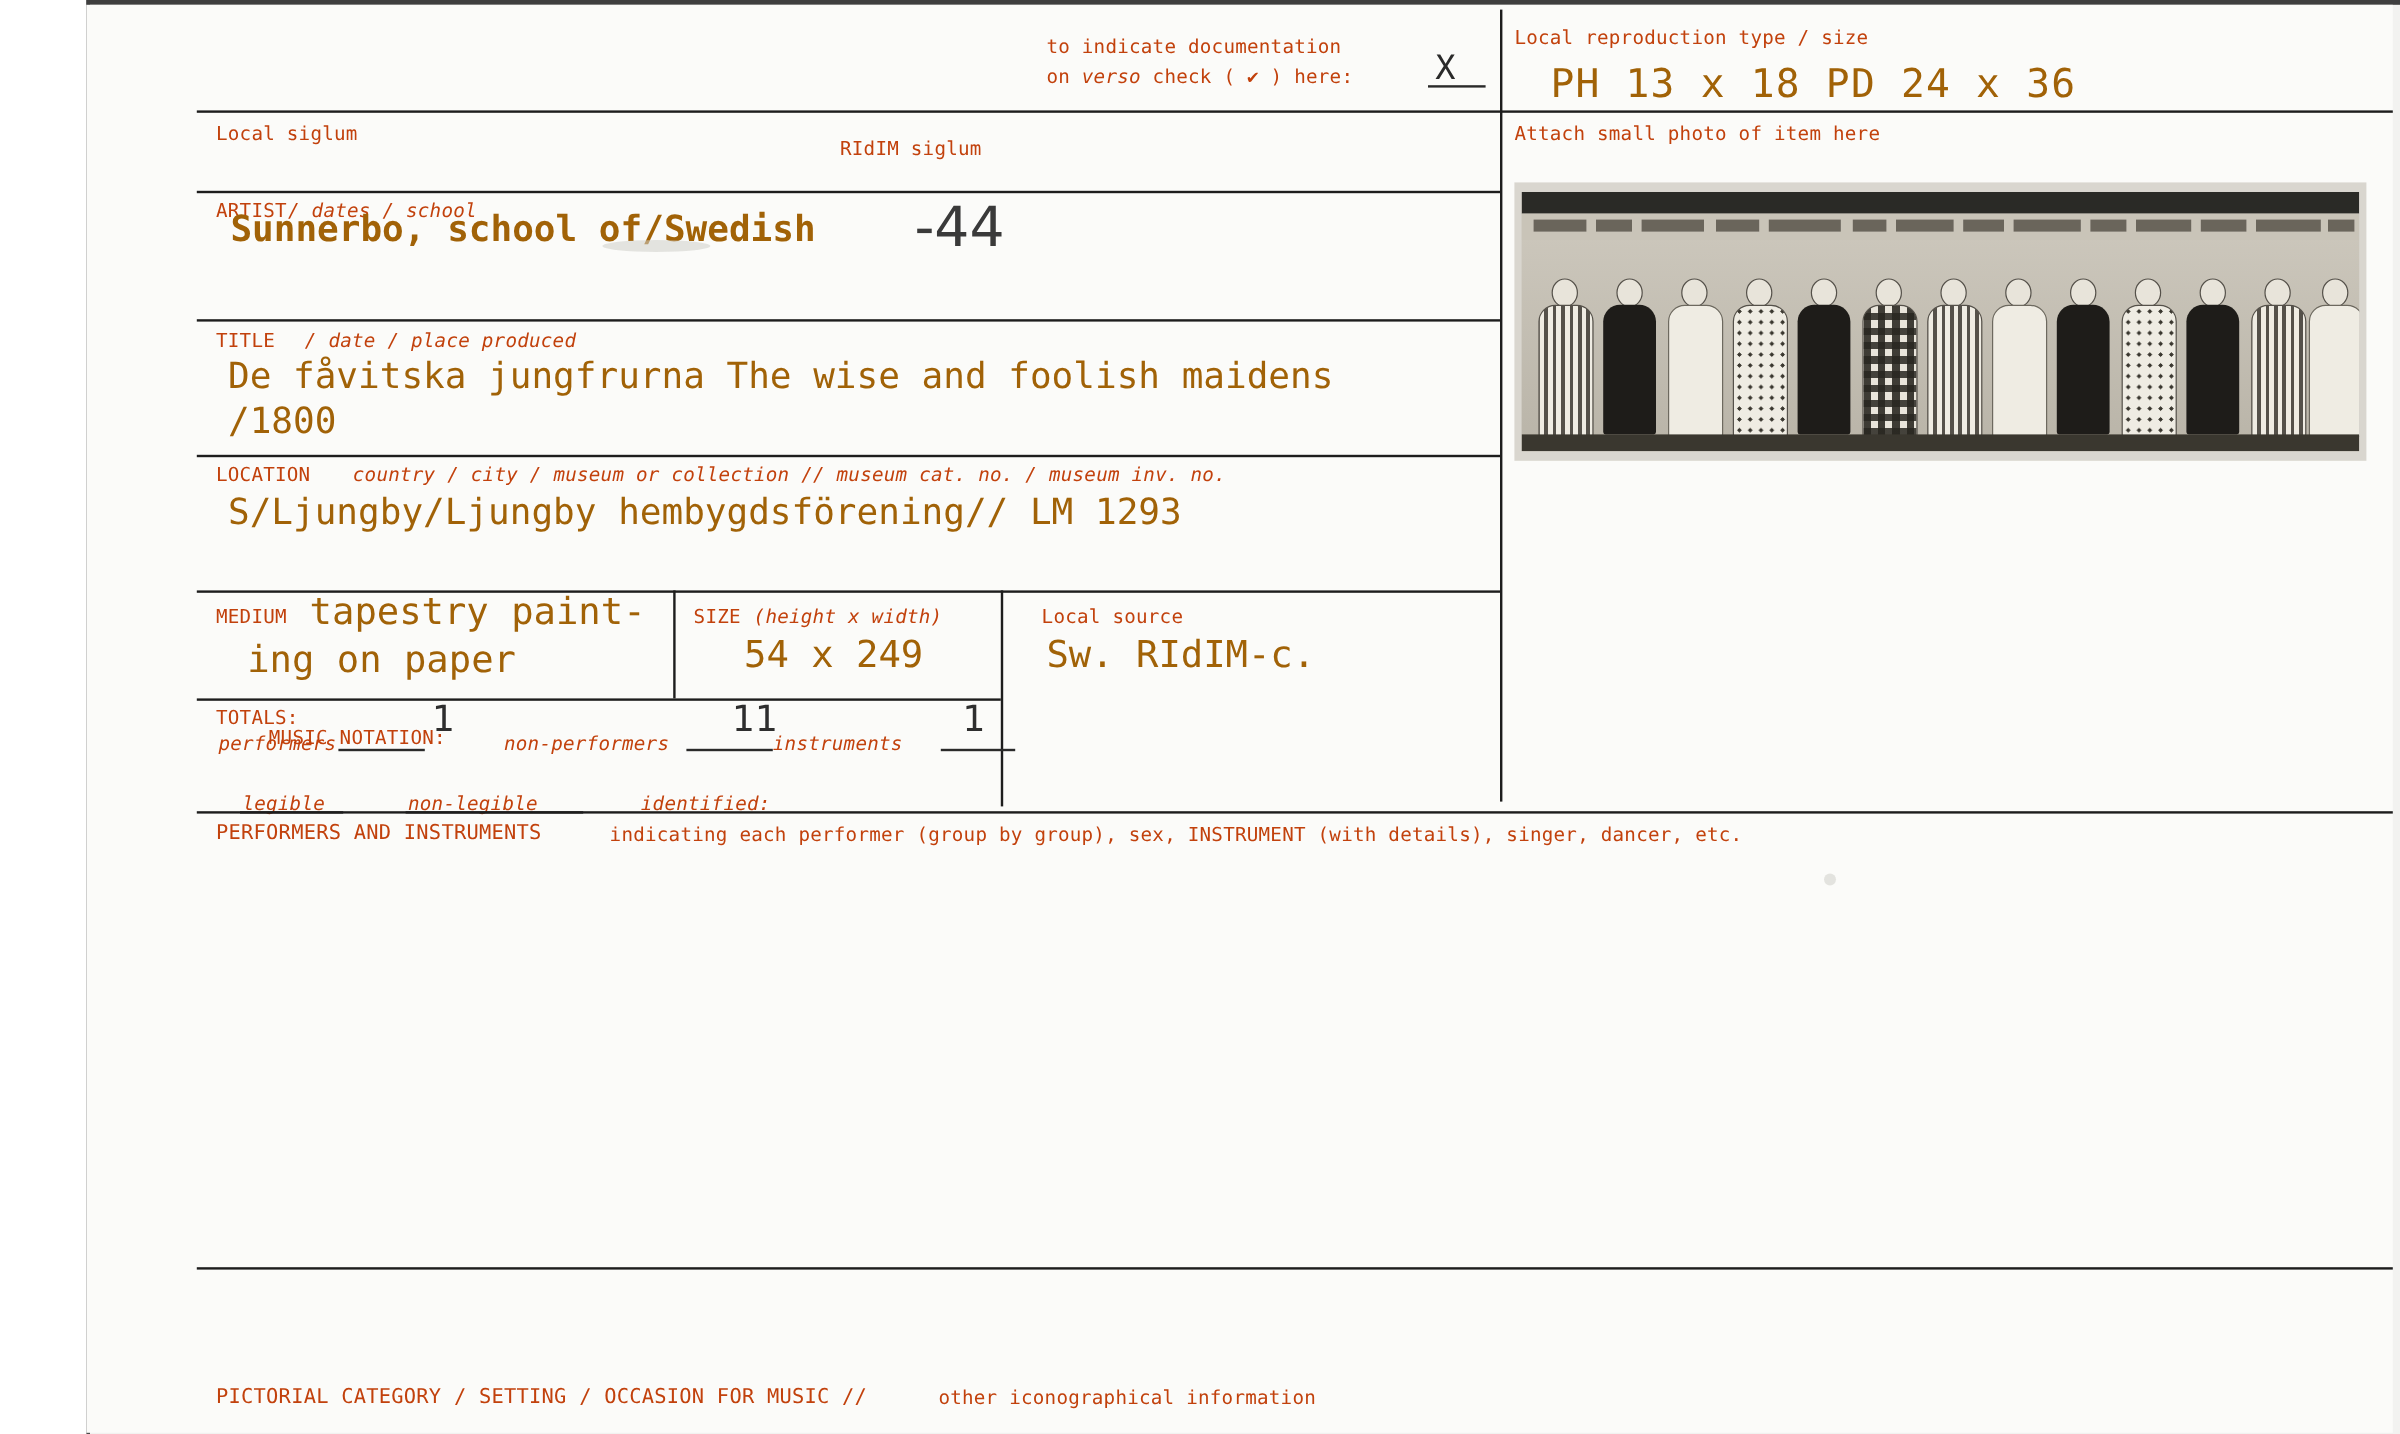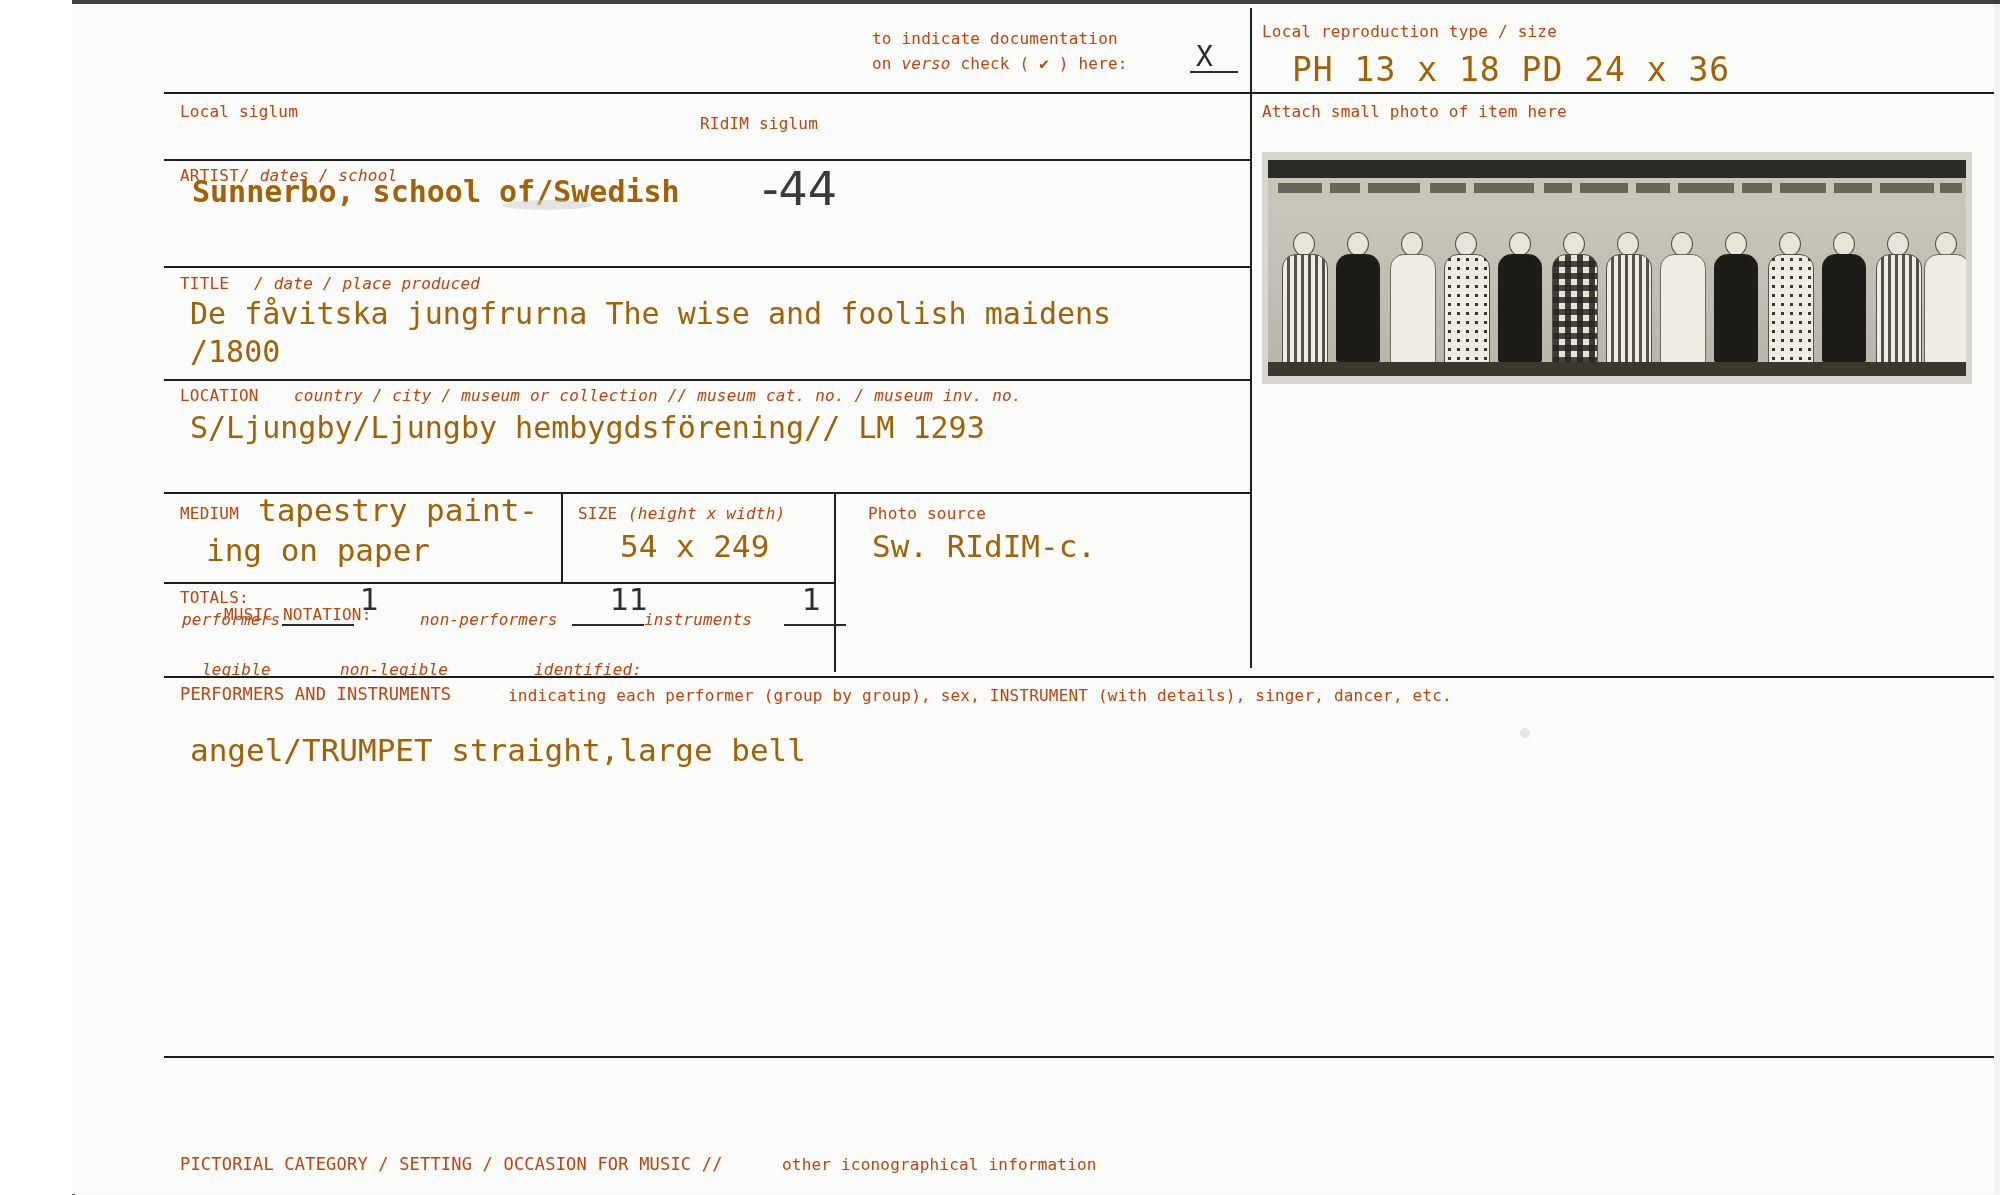--- a/index.html
+++ b/index.html
@@ -262,21 +262,21 @@
     <div class="vrule" style="left:762px; top:488px; height:180px;"></div>
 
     <div class="lbl" style="left:108px; top:500px;">MEDIUM</div>
     <div class="val" style="left:186px; top:488px; font-size:31px;">tapestry paint-</div>
     <div class="val" style="left:134px; top:528px; font-size:31px;">ing on paper</div>
 
     <div class="lbl" style="left:506px; top:500px;">SIZE</div>
     <div class="lbl lbl-it" style="left:556px; top:500px;">(height x width)</div>
     <div class="val" style="left:548px; top:524px; font-size:31px;">54 x 249</div>
 
-    <div class="lbl" style="left:796px; top:500px;">Photo source</div>
+    <div class="lbl" style="left:796px; top:500px;">Local source</div>
     <div class="val" style="left:800px; top:524px; font-size:31px;">Sw. RIdIM-c.</div>
 
     <div class="rule" style="left:92px; top:578px; width:670px;"></div>
     <div class="lbl" style="left:108px; top:584px;">TOTALS:</div>
     <div class="lbl lbl-it" style="left:110px; top:606px;">performers</div>
     <div class="underline" style="left:210px; top:620px; width:72px;"></div>
     <div class="hand-sm" style="left:288px; top:578px;">1</div>
 
     <div class="lbl lbl-it" style="left:348px; top:606px;">non-performers</div>
     <div class="underline" style="left:500px; top:620px; width:72px;"></div>
@@ -292,21 +292,20 @@
     <div class="lbl lbl-it" style="left:268px; top:656px;">non-legible</div>
     <div class="underline" style="left:266px; top:672px; width:148px;"></div>
     <div class="lbl lbl-it" style="left:462px; top:656px;">identified:</div>
 
     <div class="rule" style="left:92px; top:672px; width:1086px;"></div>
     <div class="rule" style="left:1178px; top:672px; width:744px;"></div>
 
     <div class="lbl" style="left:108px; top:680px; font-size:17px;">PERFORMERS AND INSTRUMENTS</div>
     <div class="lbl" style="left:436px; top:682px;">indicating each performer (group by group), sex, INSTRUMENT (with details), singer, dancer, etc.</div>
 
-    <div class="val" style="left:118px; top:728px; font-size:31px;">angel/TRUMPET straight,large bell</div>
 
     <div class="rule" style="left:92px; top:1052px; width:1830px;"></div>
     <div class="lbl" style="left:108px; top:1150px; font-size:17px;">PICTORIAL CATEGORY / SETTING / OCCASION FOR MUSIC //</div>
     <div class="lbl" style="left:710px; top:1151px;"> other iconographical information</div>
 
     <div id="photo-frame" title="tapestry painting photo">
       <div id="photo-inner">
         <div class="photo-band-top"></div>
         <div class="photo-text-strip">
           <i style="left:10px;  width:44px;"></i>

